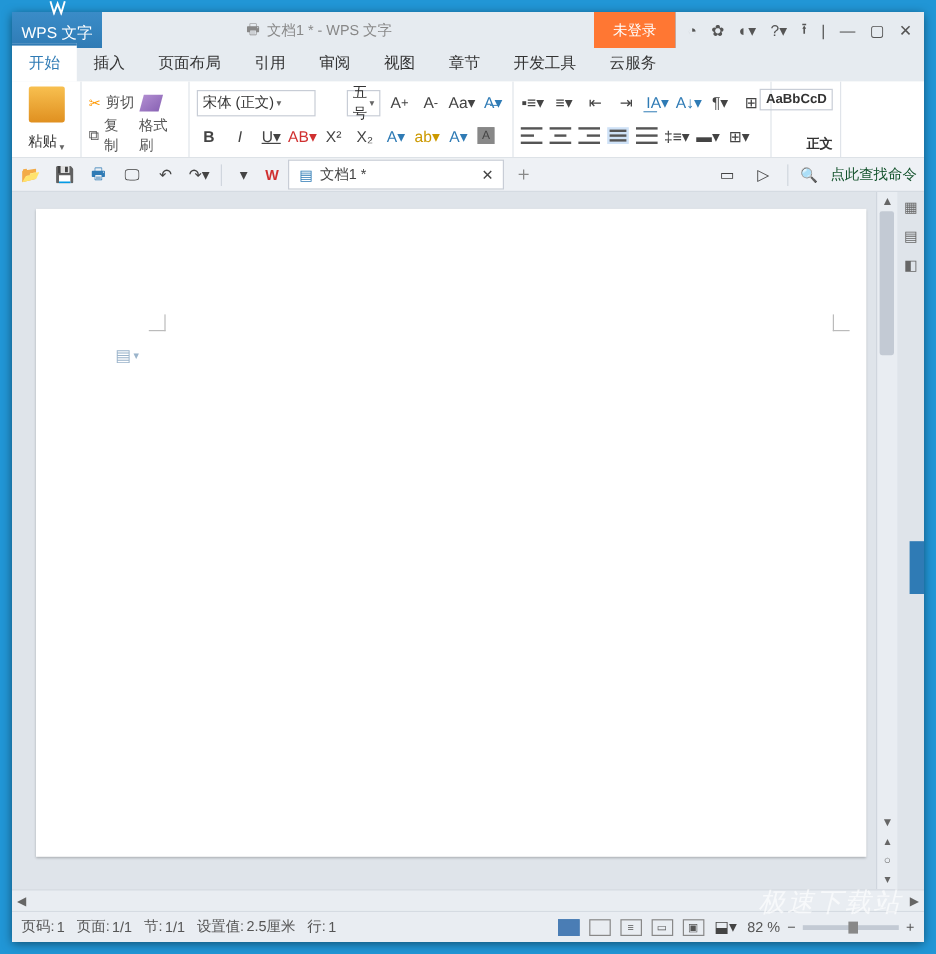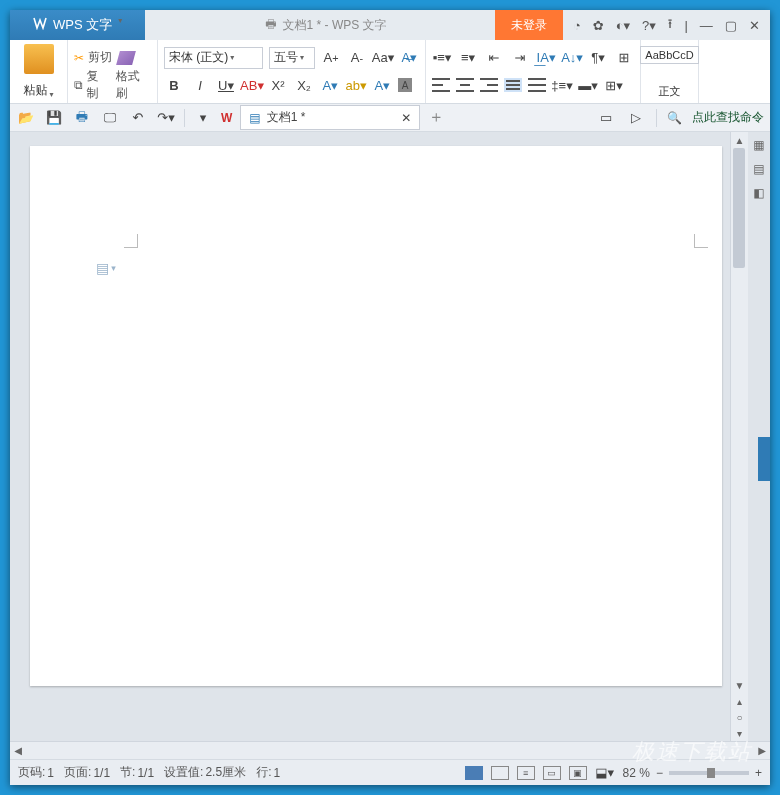--- a/index.html
+++ b/index.html
@@ -1,21 +1,21 @@
 <!DOCTYPE html>
 <html><head>
 <meta charset="utf-8">
 <style>
 * { margin: 0; padding: 0; box-sizing: border-box; font-family: "Microsoft YaHei", SimSun, Arial, sans-serif; }
 body { background: #2196d6; width: 780px; height: 795px; overflow: hidden; padding: 10px; }
 .window { width: 760px; height: 775px; background: #fff; box-shadow: 0 2px 8px rgba(0,0,0,0.5); display: flex; flex-direction: column; position: relative; }
 
 
 .titlebar { height: 30px; background: linear-gradient(180deg,#3a8cc8,#2f7bb5); display: flex; align-items: center; color: #fff; font-size: 13px; }
-.title-left { display: flex; align-items: flex-start; gap: 6px; padding: 0 23px; }
+.title-left { display: flex; align-items: center; gap: 6px; padding: 0 8px; flex-direction: column; }
 .title-left .logo { width: 14px; height: 14px; display: inline-block; }
 .title-mid { flex: 1; background: #e6ebf0; height: 100%; display: flex; align-items: center; padding-left: 120px; color: #888; font-size: 12px; gap: 6px; }
 .login-btn { background: #ff7733; color: #fff; height: 100%; padding: 0 16px; display: flex; align-items: center; font-size: 12px; }
 .title-ctrls { background: #e6ebf0; height: 100%; display: flex; align-items: center; gap: 12px; padding: 0 10px; color: #555; }
 .title-ctrls span { cursor: pointer; font-size: 13px; }
 
 
 .menubar { height: 28px; background: #e6ebf0; display: flex; align-items: flex-end; font-size: 13px; color: #333; }
 .menu-item { padding: 6px 14px; cursor: pointer; }
 .menu-item.active { background: #fff; color: #2f7bb5; border-top: 2px solid #2f7bb5; }
@@ -27,40 +27,40 @@
 .paste-group { width: 58px; align-items: center; }
 .paste-icon { width: 30px; height: 30px; background: linear-gradient(#f8c050,#e09020); border-radius: 2px; position: relative; }
 .paste-label { font-size: 12px; color: #333; display:flex; align-items:flex-end; gap:2px; }
 .clip-col { width: 90px; }
 .clip-col .btn { display: flex; align-items: center; gap: 4px; font-size: 12px; color: #555; cursor: pointer; }
 .scissors { color:#ff9800; }
 .eraser { width:16px;height:14px;background:linear-gradient(135deg,#b08cd0,#8a64b5); transform:skewX(-15deg); display:inline-block;}
 .font-group { flex-shrink: 0; }
 .sel { border: 1px solid #c8cdd6; background: #fff; height: 22px; font-size: 12px; padding: 0 4px; display: inline-flex; align-items: center; gap: 2px; }
 .sel.font { width: 99px; }
-.sel.size { width: 46px; }
+.sel.size { width: 28px; margin-left: 20px; }
 .ddarrow { font-size: 8px; color: #666; }
 .ico { width: 20px; height: 20px; display: inline-flex; align-items: center; justify-content: center; cursor: pointer; font-size: 13px; color: #444; }
 .ico.bold { font-weight: bold; }
 .ico.italic { font-style: italic; }
 .ico.underline { text-decoration: underline; }
 .ico.blue { color: #2f7bb5; }
 .ico.gold { color: #cc9900; }
 .ico.red { color: #d03030; }
 .ico.box { border:1px solid #888; width:14px;height:14px; font-size:10px; background:#888;}
 .para-group { flex-shrink: 0; }
 .align-ico { width:18px;height:14px; display:inline-flex;flex-direction:column;justify-content:space-between; cursor:pointer;}
 .align-ico i { display:block;height:2px;background:#555;}
 .align-ico.left i:nth-child(2){width:60%;}
 .align-ico.center i:nth-child(2){width:60%;margin:0 auto;}
 .align-ico.right i:nth-child(2){width:60%;margin-left:auto;}
 .align-ico.just i{width:100%;}
 .align-ico.dist i{width:100%;}
 .align-ico.active { background:#cfe2f7; padding:2px; }
-.style-group { width: 58px; align-items: center; padding-top:6px; }
+.style-group { width: 58px; align-items: flex-end; padding-top:6px;font-weight:bold; }
 .style-prev { border:1px solid #c8cdd6; padding:2px 4px; font-size:11px; color:#333; text-align:center;}
 .style-label { font-size:11px; text-align:center; margin-top:2px;}
 
 
 .qat { height: 28px; background: #eef1f5; border-bottom: 1px solid #d5dbe2; display: flex; align-items: center; padding: 0 6px; gap: 8px; font-size: 12px; color: #555; }
 .qat .sep { width:1px;height:18px;background:#d0d6de;}
 .qat .wps-logo { color:#d03030; font-weight:bold; }
 .doc-tab { display:flex; align-items:center; gap:6px; background:#fff; border:1px solid #c8cdd6; padding:3px 8px; font-size:12px; color:#444; width:180px; justify-content:space-between;}
 .doc-tab .doc-ico { color:#2f7bb5; }
 .qat .add { color:#888; font-size:16px; cursor:pointer; }
@@ -124,20 +124,31 @@
       <span>◐▾</span>
       <span>?▾</span>
       <span>⭱</span>
       <span>|</span>
       <span>—</span>
       <span>▢</span>
       <span>✕</span>
     </div>
   </div>
 
+  <div class="menubar">
+    <div class="menu-item active">开始</div>
+    <div class="menu-item">插入</div>
+    <div class="menu-item">页面布局</div>
+    <div class="menu-item">引用</div>
+    <div class="menu-item">审阅</div>
+    <div class="menu-item">视图</div>
+    <div class="menu-item">章节</div>
+    <div class="menu-item">开发工具</div>
+    <div class="menu-item">云服务</div>
+  </div>
 
   <div class="ribbon">
     <div class="ribbon-group paste-group">
       <div class="paste-icon"></div>
       <div class="paste-label">
           <span>粘贴</span>
           <span class="ddarrow">▾</span>
         </div>
     </div>
     <div class="ribbon-group clip-col">

